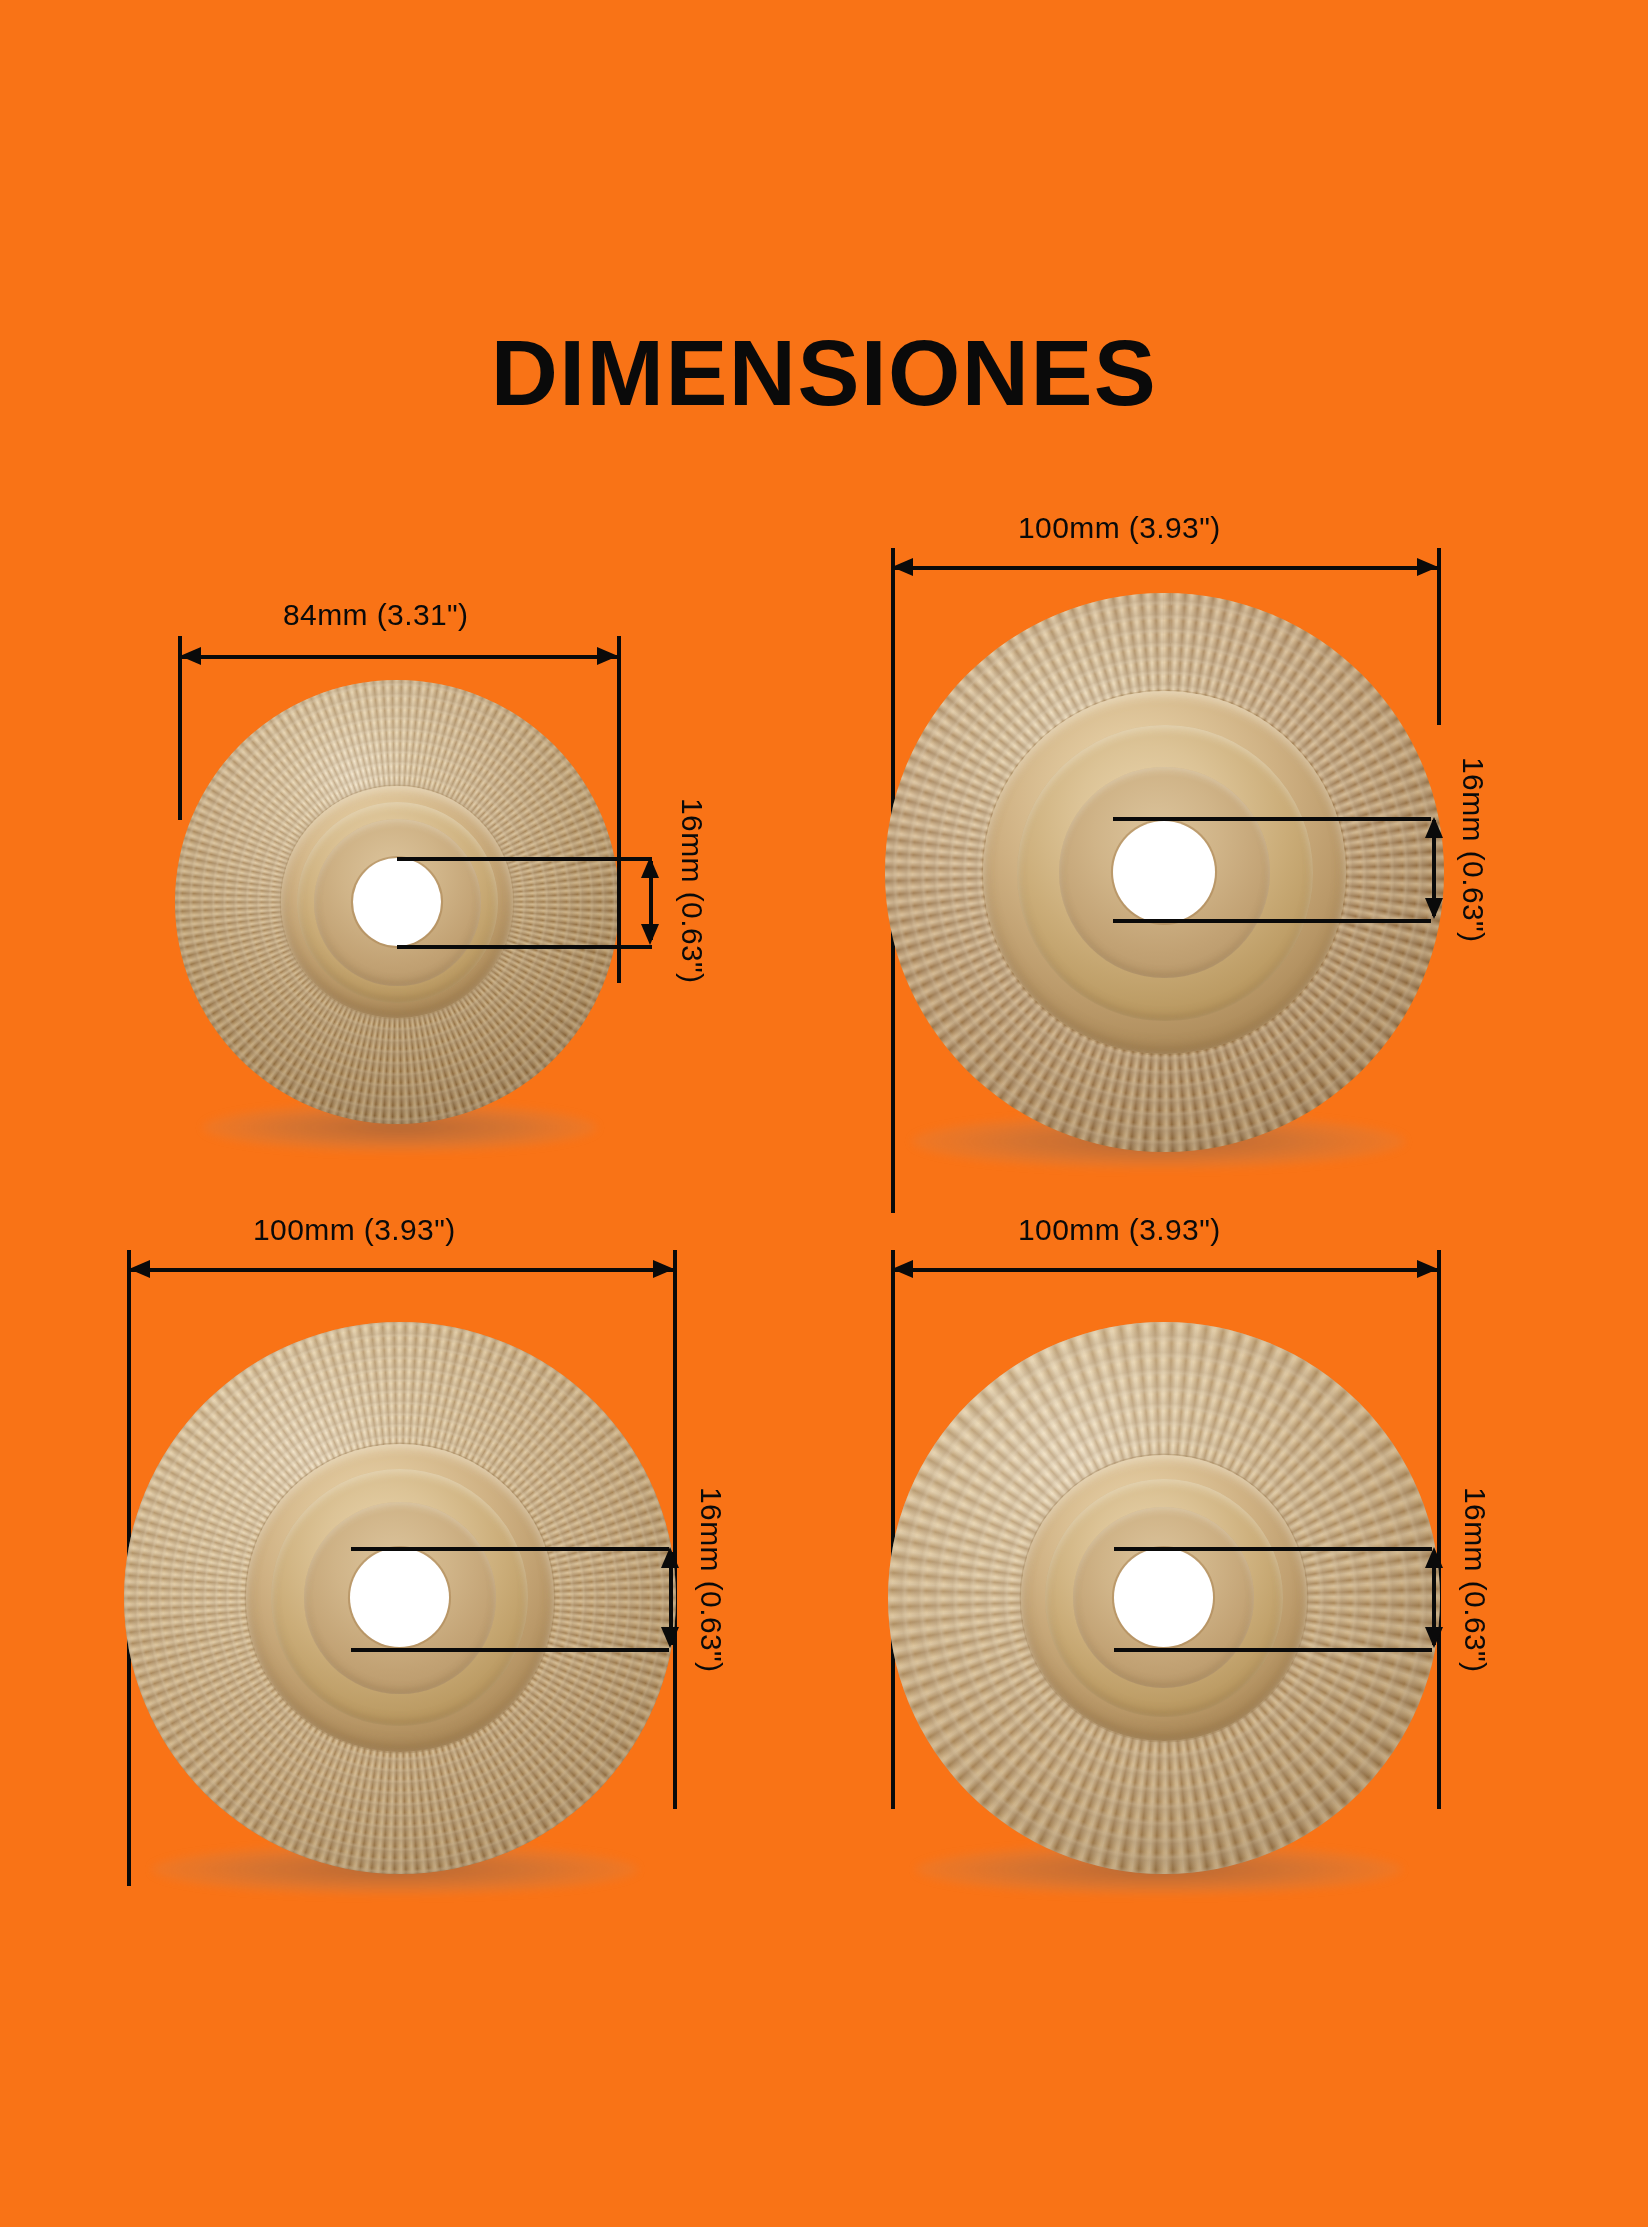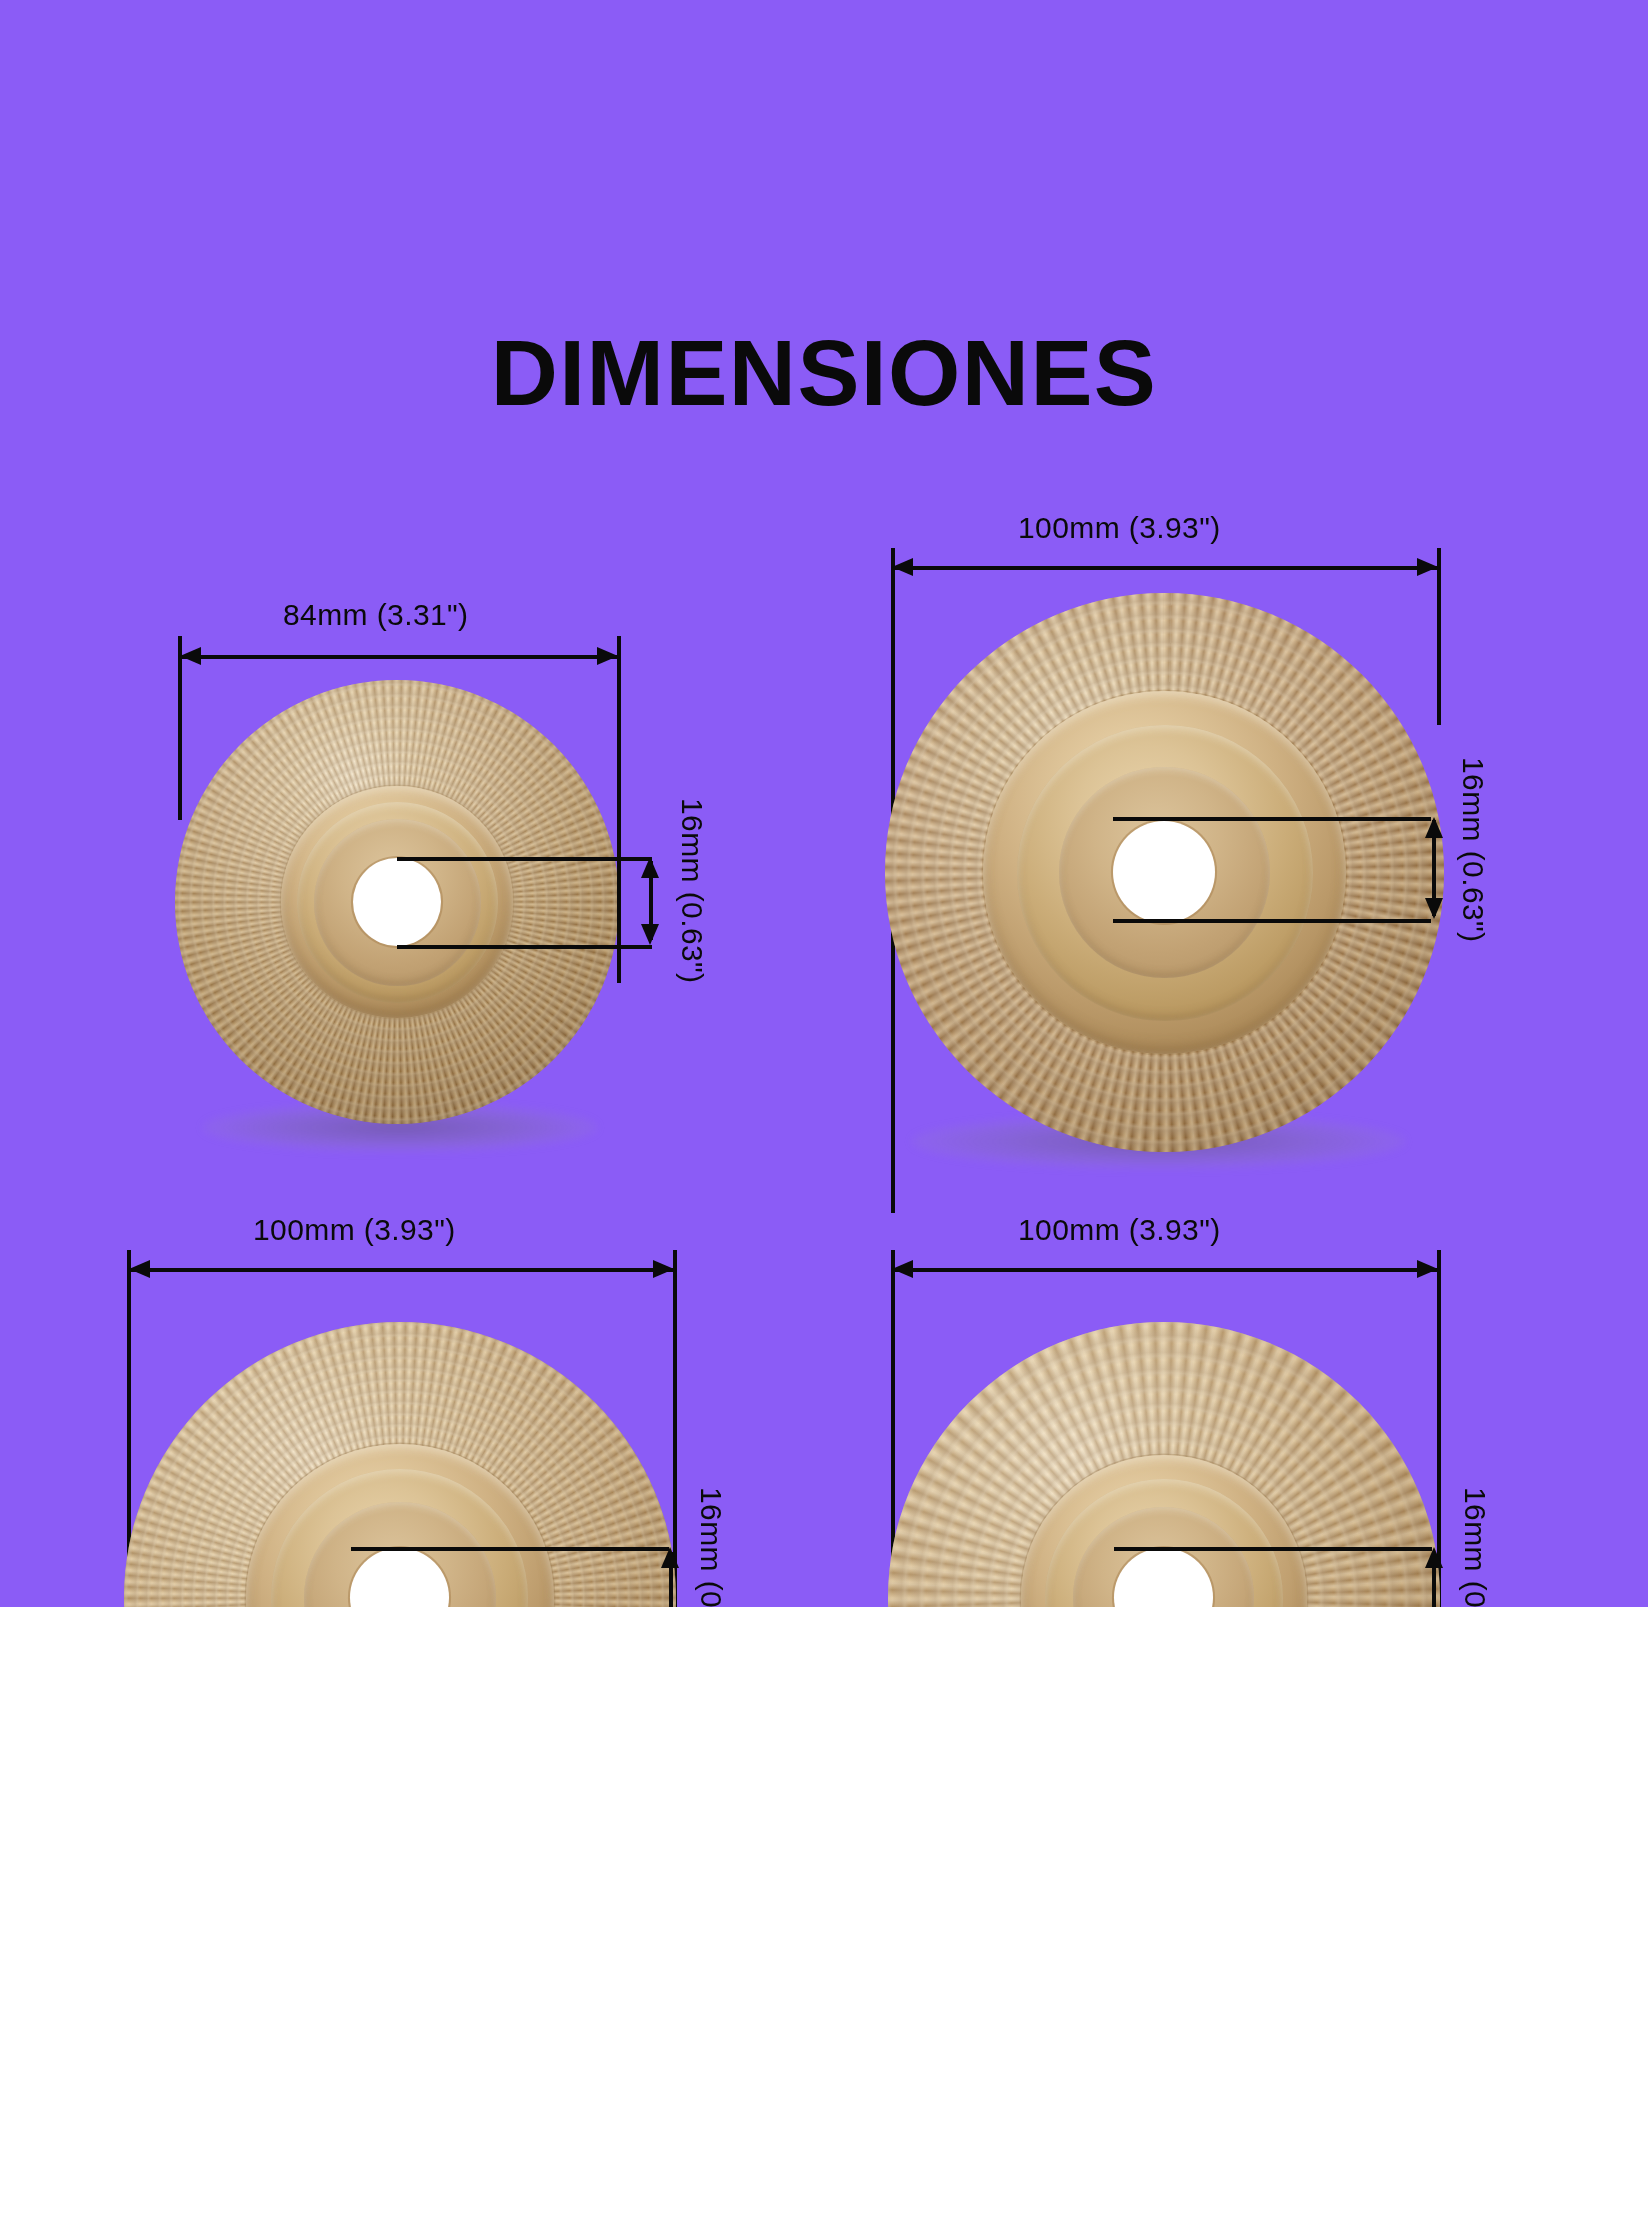--- a/index.html
+++ b/index.html
@@ -9,22 +9,22 @@
     background: #ffffff;
   }
   body {
     font-family: "Liberation Sans", sans-serif;
     color: #111111;
   }
 
   #page {
     position: relative;
     width: 1648px;
-    height: 1607px;
-    background: #8b5cf6;
+    height: 2227px;
+    background: #f97316;
     overflow: hidden;
   }
 
   
   #page-title {
     position: absolute;
     top: 327px;
     left: 0;
     width: 1648px;
     text-align: center;

